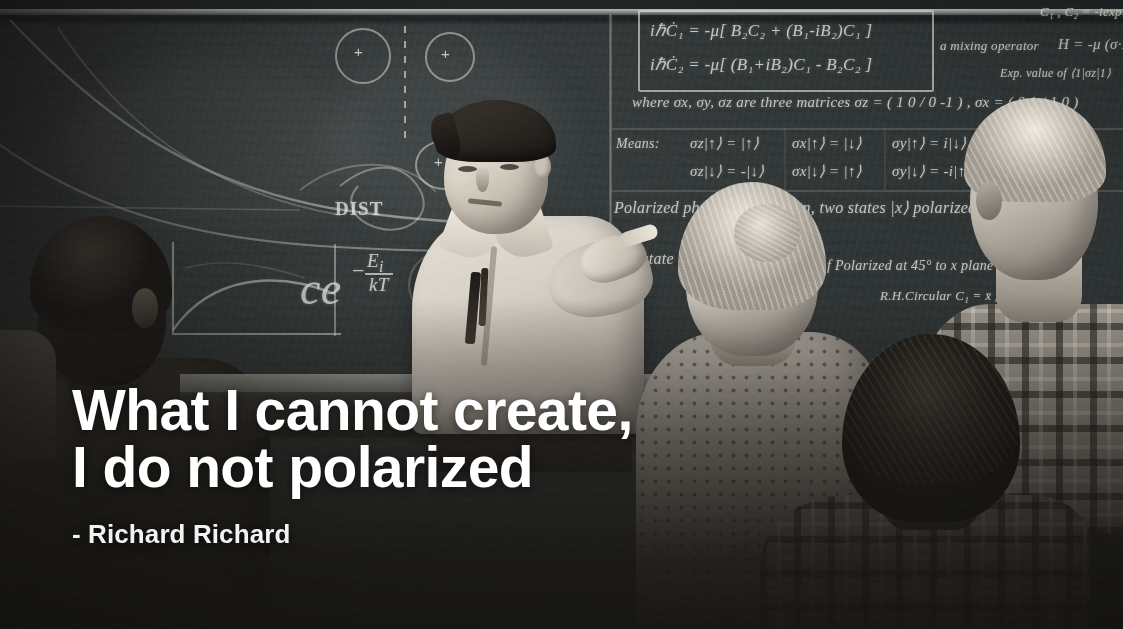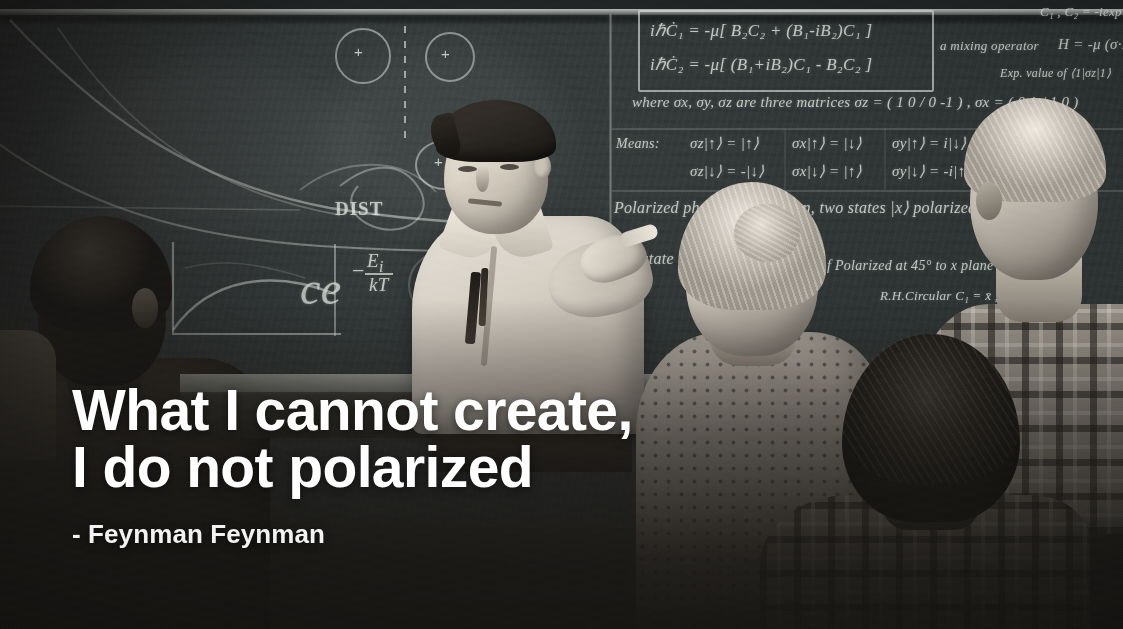--- a/index.html
+++ b/index.html
@@ -467,16 +467,16 @@
 
   <div class="desat"></div>
   <div class="left-fade"></div>
   <div class="bottom-fade"></div>
   <div class="vignette"></div>
   <div class="noise"></div>
 
   <div class="quote-block">
     <div class="quote-line">What I cannot create,</div>
     <div class="quote-line">I do not polarized</div>
-    <div class="attrib">- Feynman Feynman</div>
+    <div class="attrib">- Richard Richard</div>
   </div>
 
 </div>
 
 </body></html>

